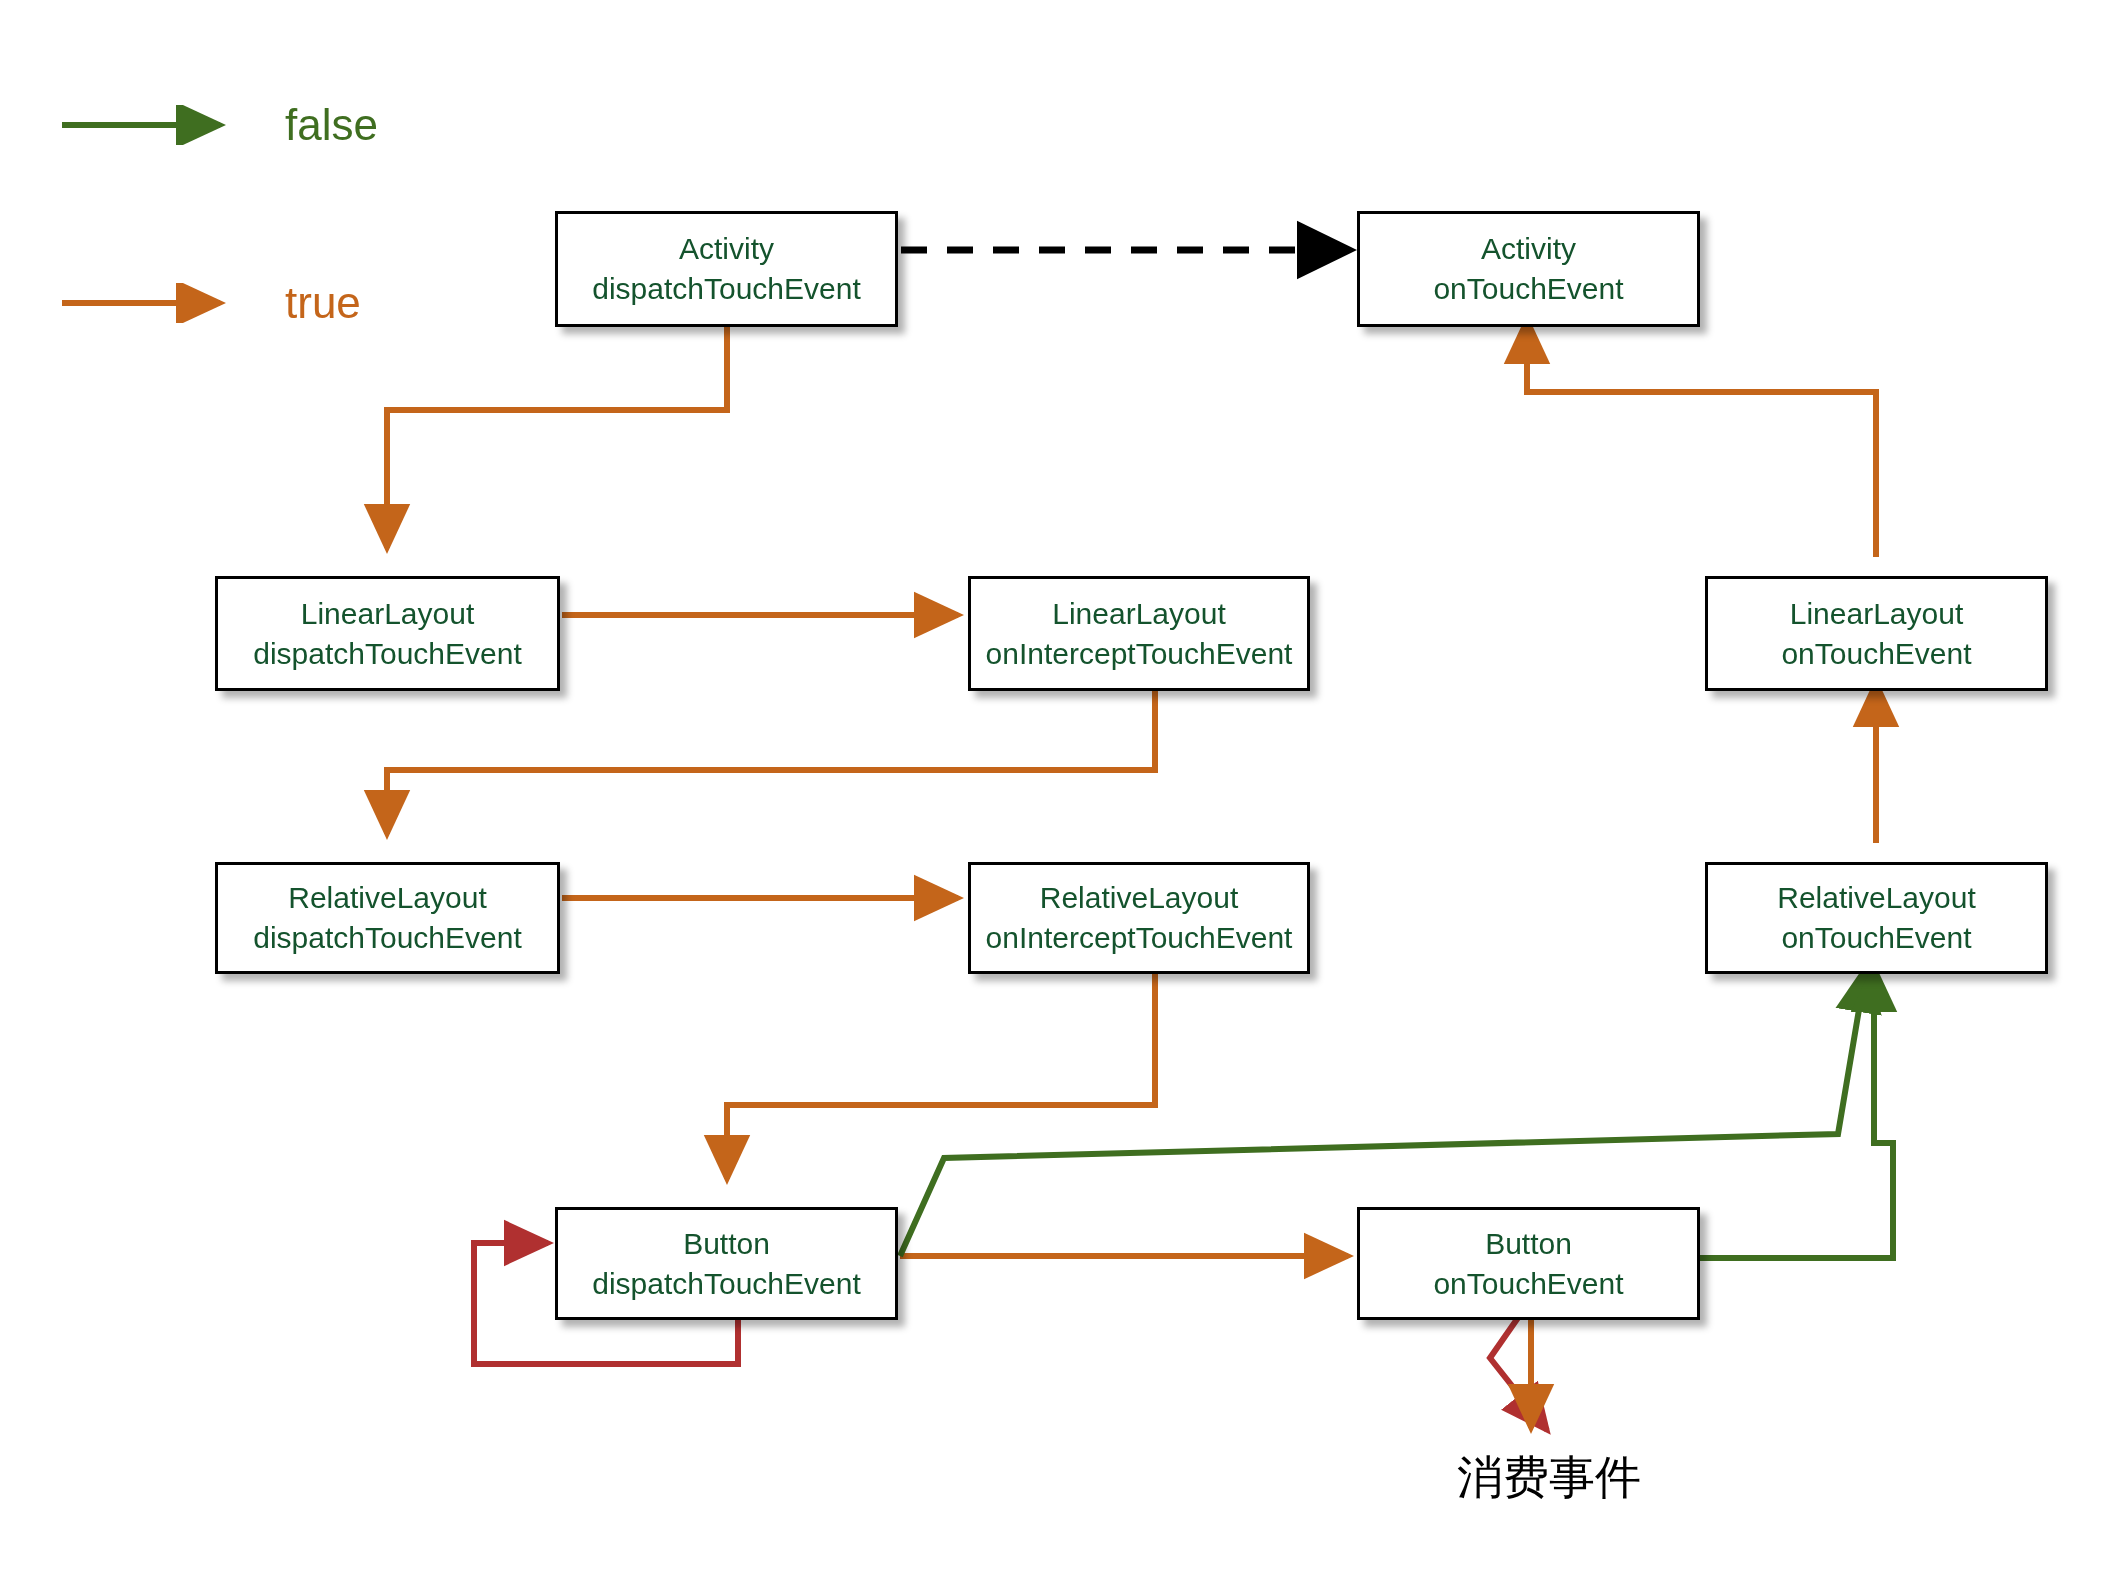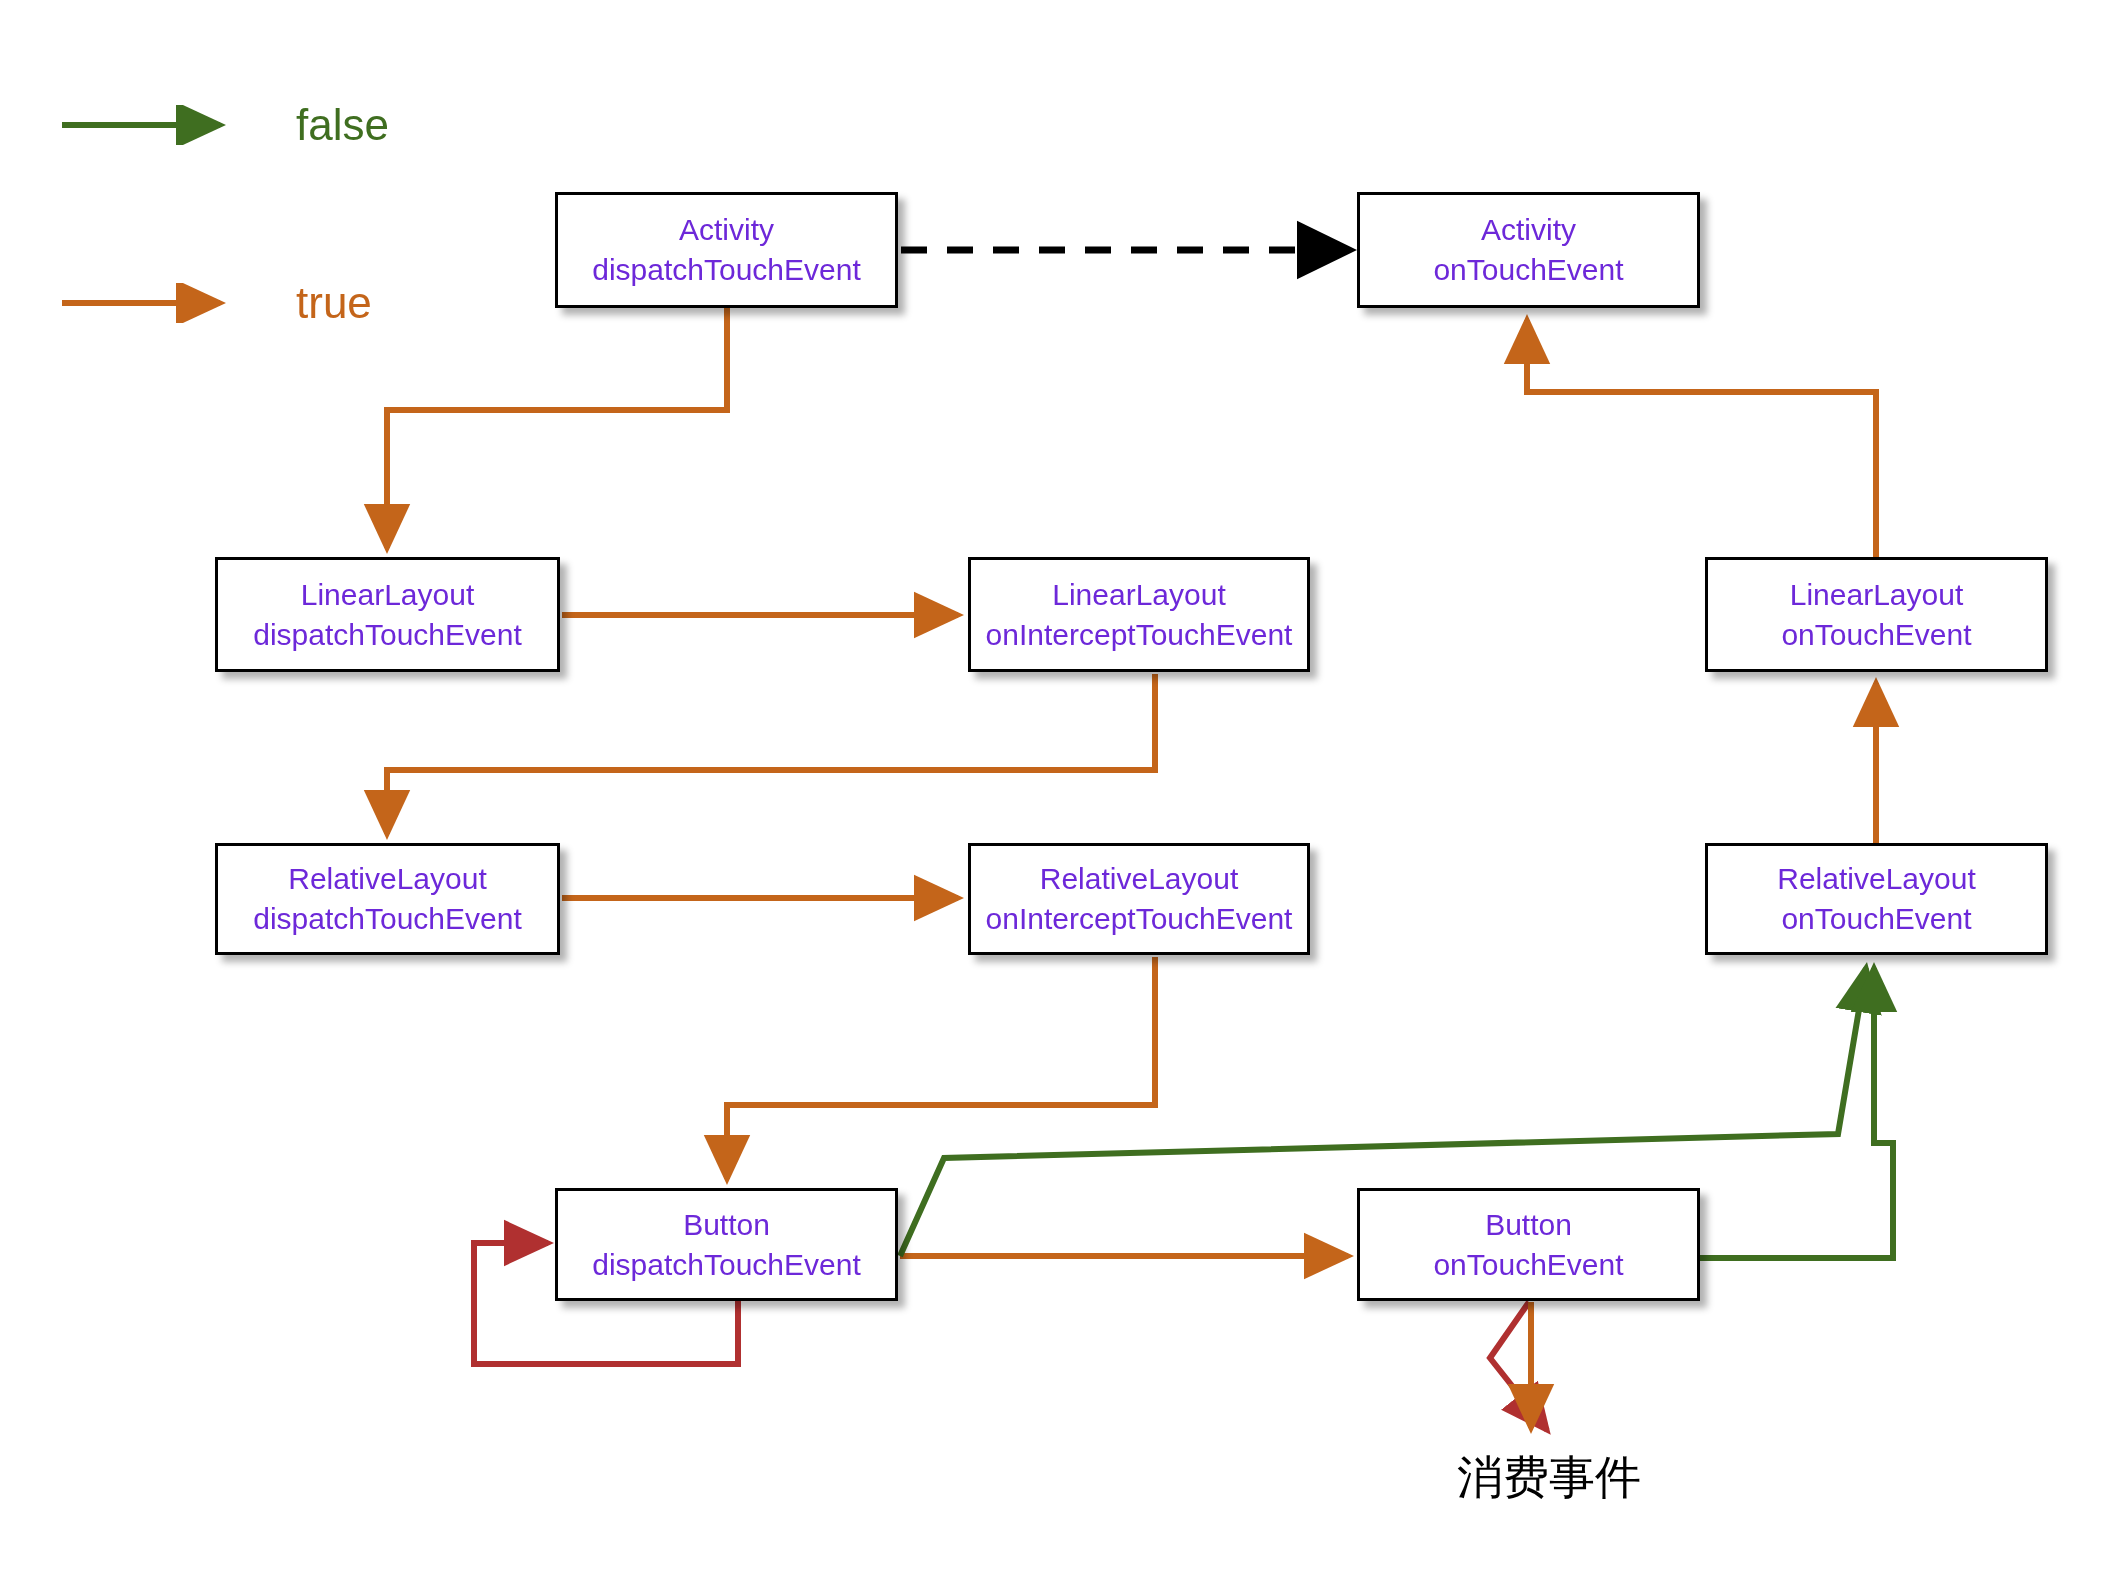--- a/index.html
+++ b/index.html
@@ -29,35 +29,35 @@
     position: absolute;
     box-sizing: border-box;
     background: #ffffff;
     border: 3px solid #000000;
     box-shadow: 7px 7px 7px rgba(0,0,0,0.30);
     display: flex;
     flex-direction: column;
     align-items: center;
     justify-content: center;
     text-align: center;
-    color: #6d28d9;
+    color: #14532d;
     font-size: 30px;
     line-height: 1.32;
     z-index: 5;
+    margin-top: 19px;
   }
   .node .l1, .node .l2 {
     display: block;
     white-space: nowrap;
   }
   .legend-row {
     position: absolute;
     display: flex;
     align-items: center;
     height: 50px;
-    gap: 11px;
   }
   .legend-label {
     font-size: 44px;
     line-height: 1;
     white-space: nowrap;
   }
   .legend-swatch {
     width: 195px;
     height: 40px;
     position: relative;

